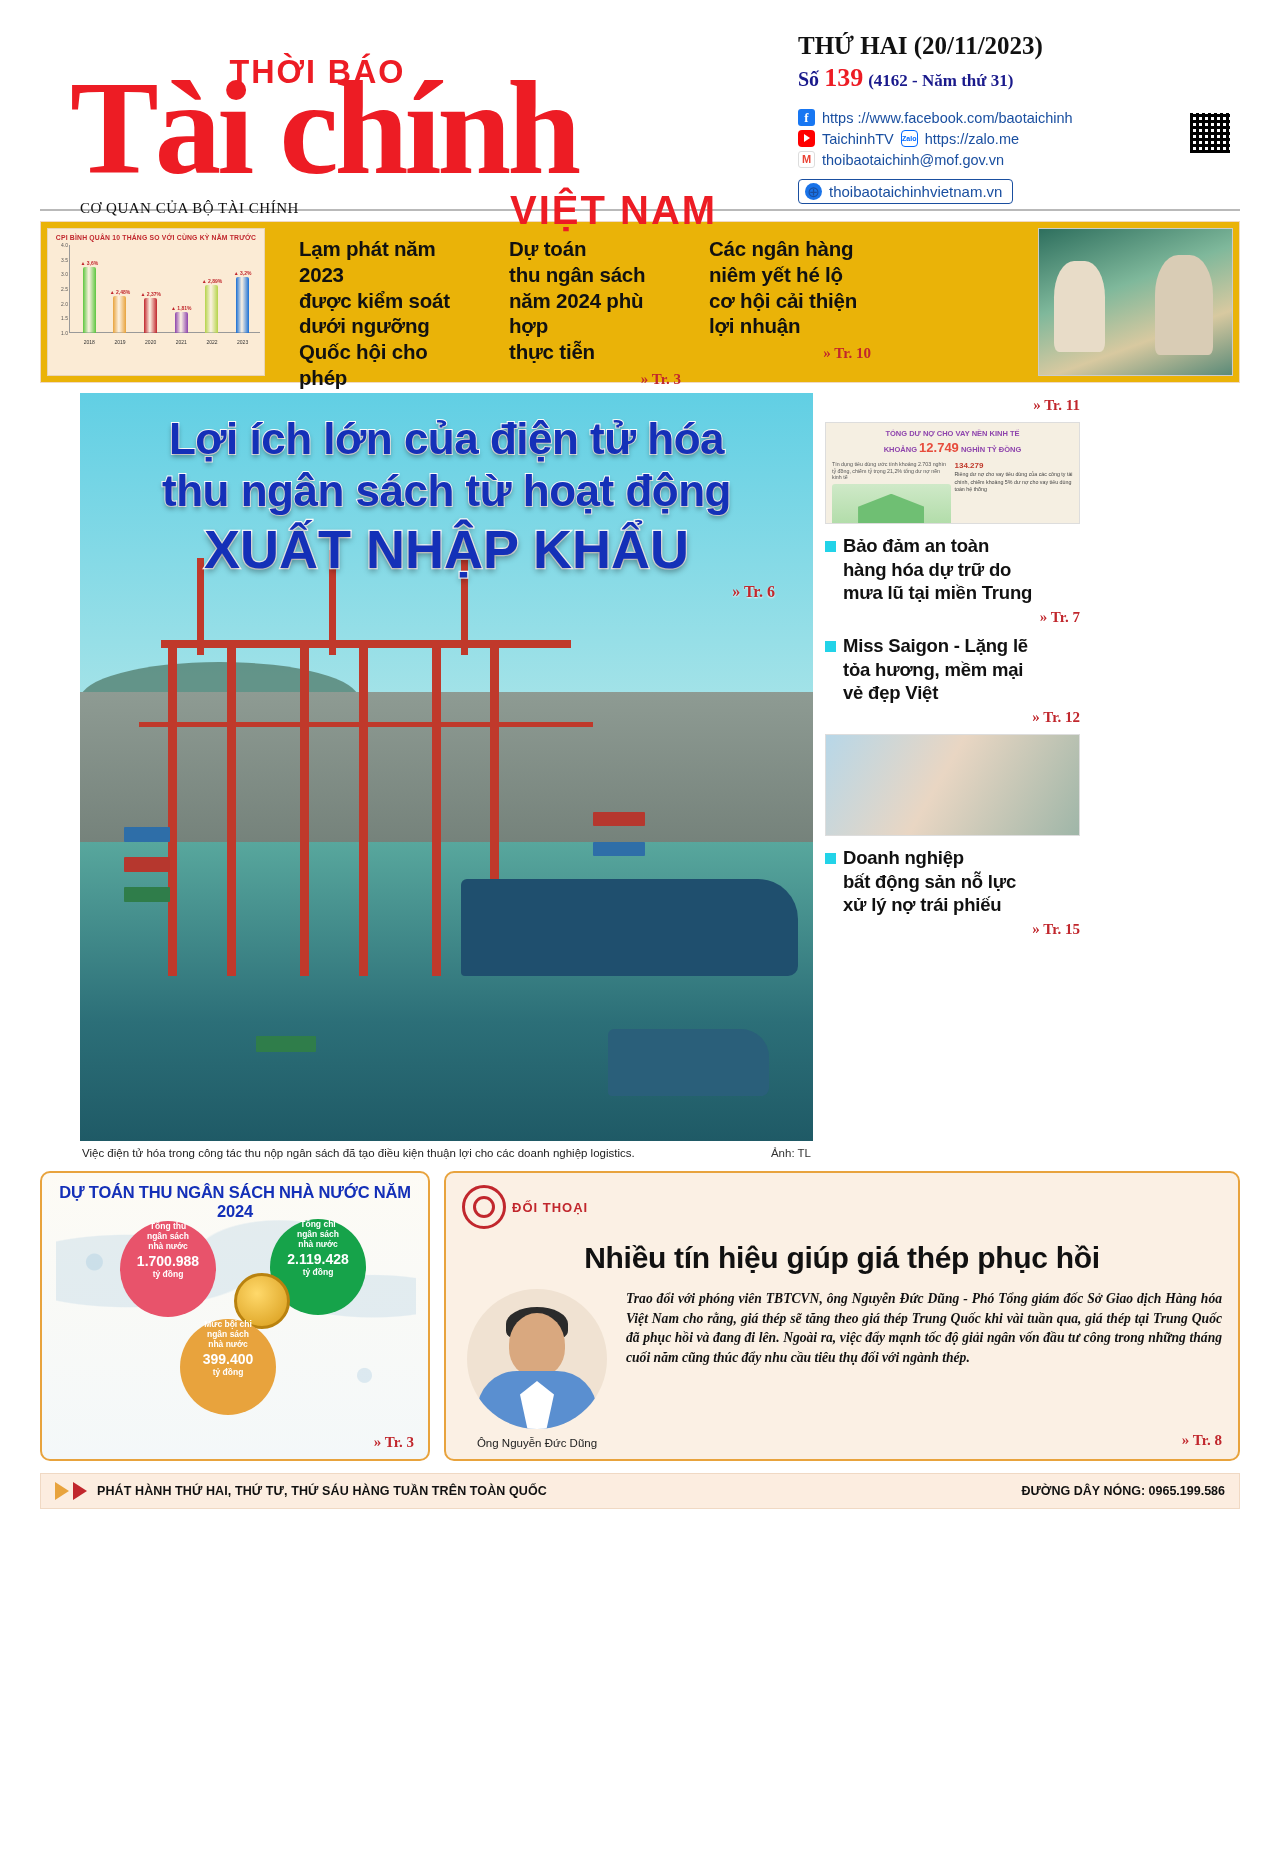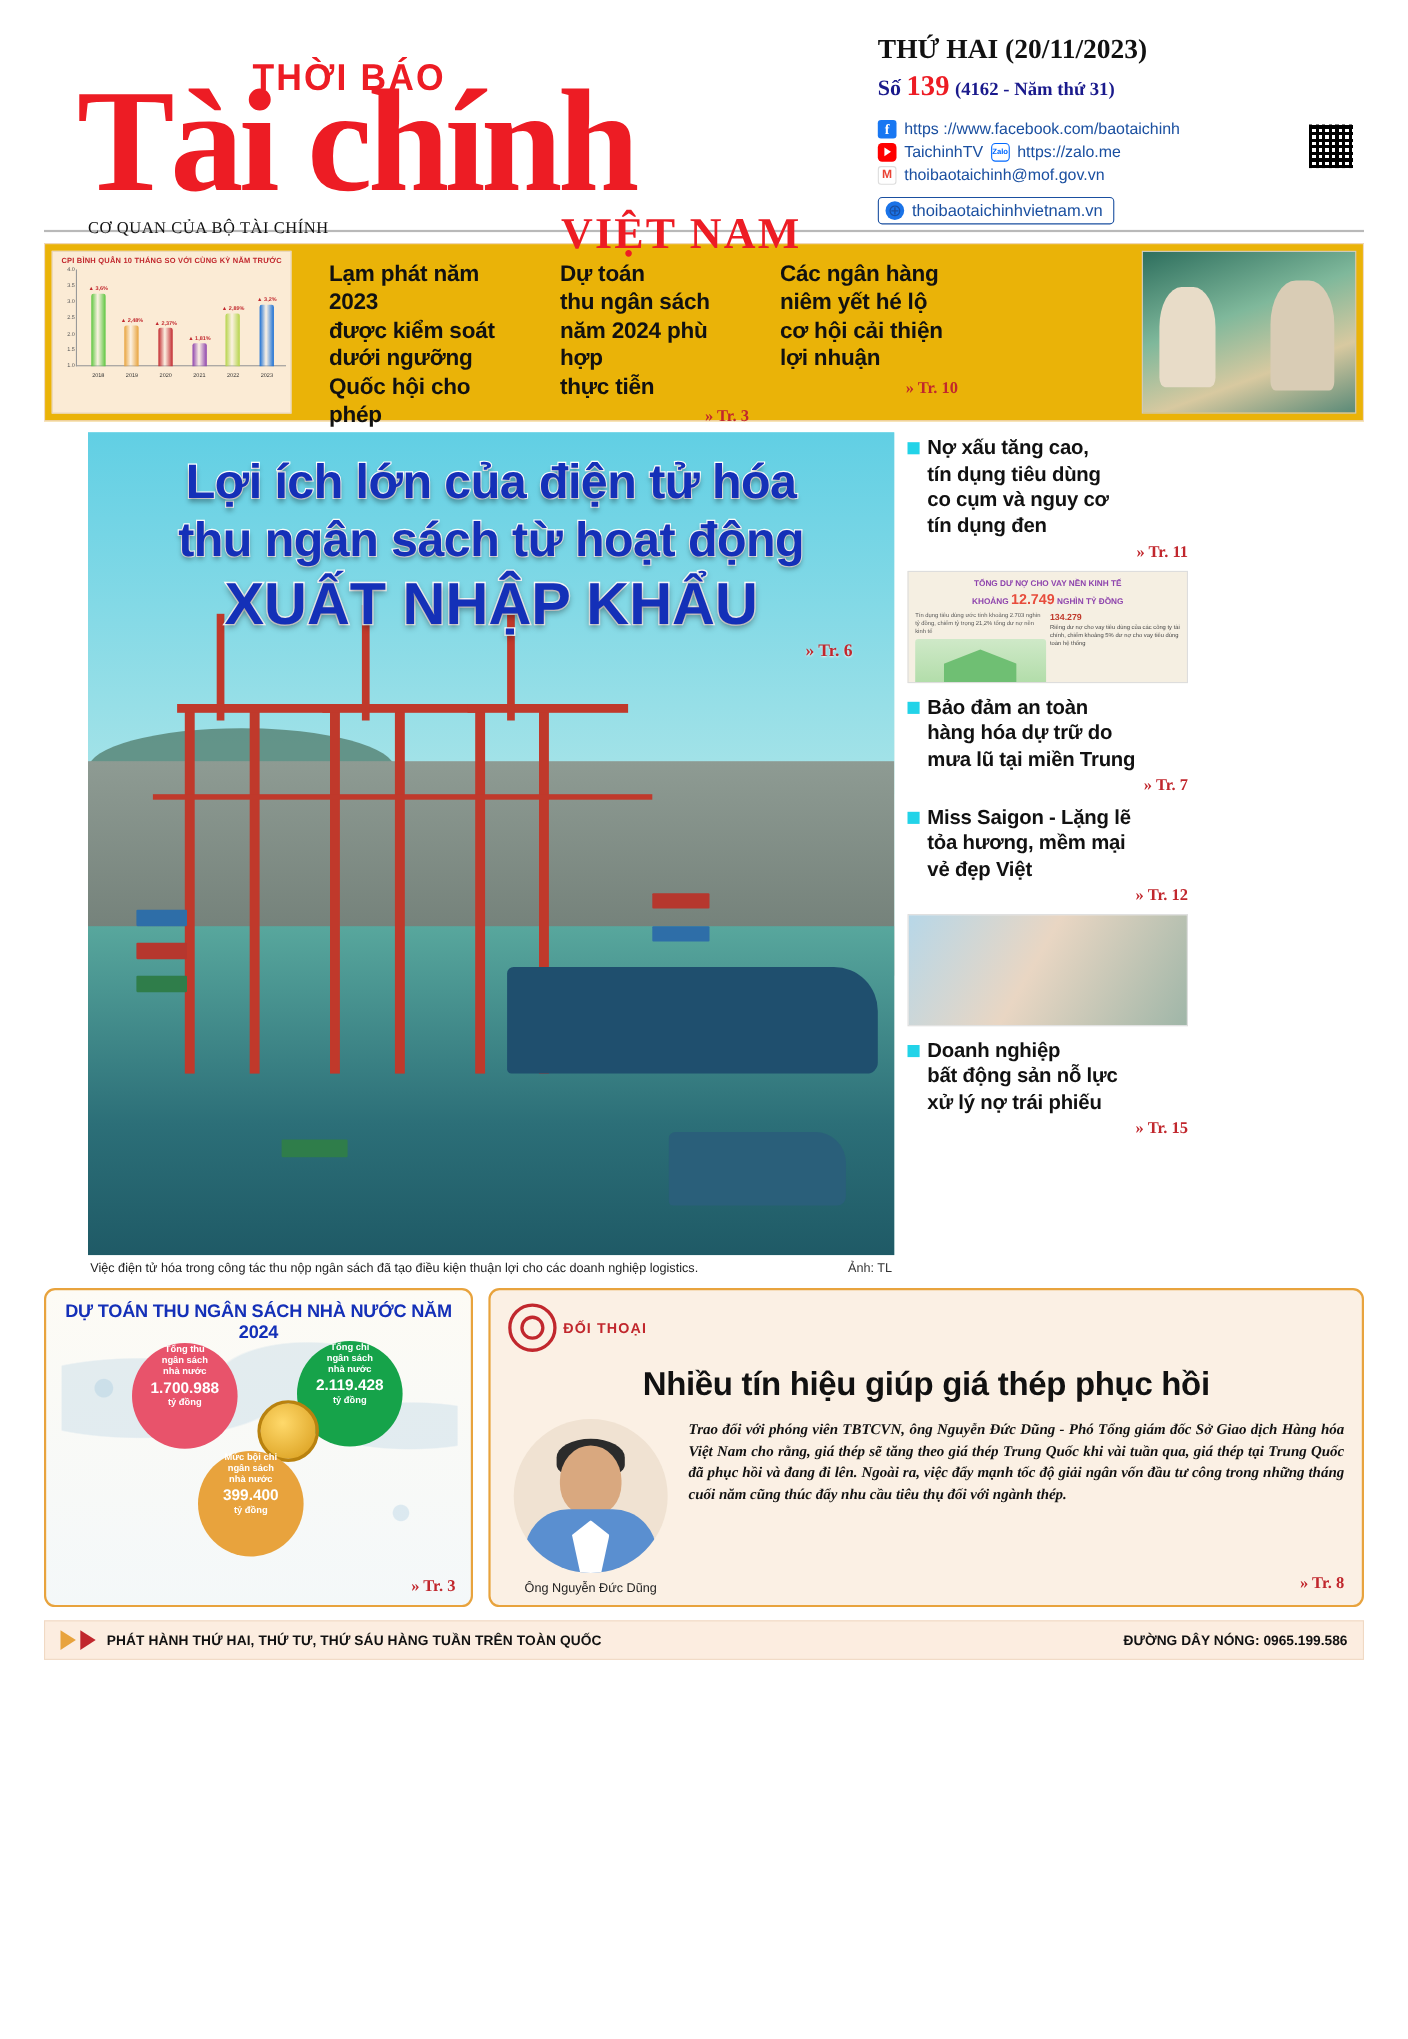--- a/index.html
+++ b/index.html
@@ -23,21 +23,21 @@
   }
   .mast-title {
     position: absolute; left: 30px; top: 52px;
     font-size: 133px; font-weight: bold; color: #ED1C24;
     font-family: "Liberation Serif", serif; letter-spacing: -4px;
     line-height: 1; white-space: nowrap;
   }
   .mast-vietnam {
     position: absolute; left: 470px; top: 178px;
     font-size: 40px; font-weight: bold; color: #ED1C24;
-    font-family: Liberation Serif, serif; letter-spacing: 2px;
+    font-family: Liberation Sans, sans-serif; letter-spacing: 2px;
   }
   .mast-org {
     position: absolute; left: 40px; top: 190px;
     font-size: 15px; color: #111; font-family: "Liberation Serif", serif;
     letter-spacing: 0.5px;
   }
   .mast-right { flex: 1; position: relative; padding-top: 22px; padding-left: 18px; }
   .mast-date {
     font-size: 25px; font-weight: bold; color: #111;
     font-family: "Liberation Serif", serif; text-align: left;
@@ -366,24 +366,20 @@
       </div>
 
       <div class="caption">
         <span>Việc điện tử hóa trong công tác thu nộp ngân sách đã tạo điều kiện thuận lợi cho các doanh nghiệp logistics.</span>
         <span class="src">Ảnh: TL</span>
       </div>
     </div>
 
     <div class="rightcol">
 
-      <div class="ritem">
-        <div class="bullet"></div>
-        <h4>Nợ xấu tăng cao,<br>tín dụng tiêu dùng<br>co cụm và nguy cơ<br>tín dụng đen</h4>
-      </div>
       <div class="rtr">» Tr. 11</div>
 
       <div class="rimg info-credit">
         <div class="ic-t1">
           <span>TỔNG DƯ NỢ CHO VAY NỀN KINH TẾ</span><br>
           <span>KHOẢNG</span>
           <span class="ic-big">12.749</span>
           <span>NGHÌN TỶ ĐỒNG</span>
         </div>
         <div class="ic-body">

